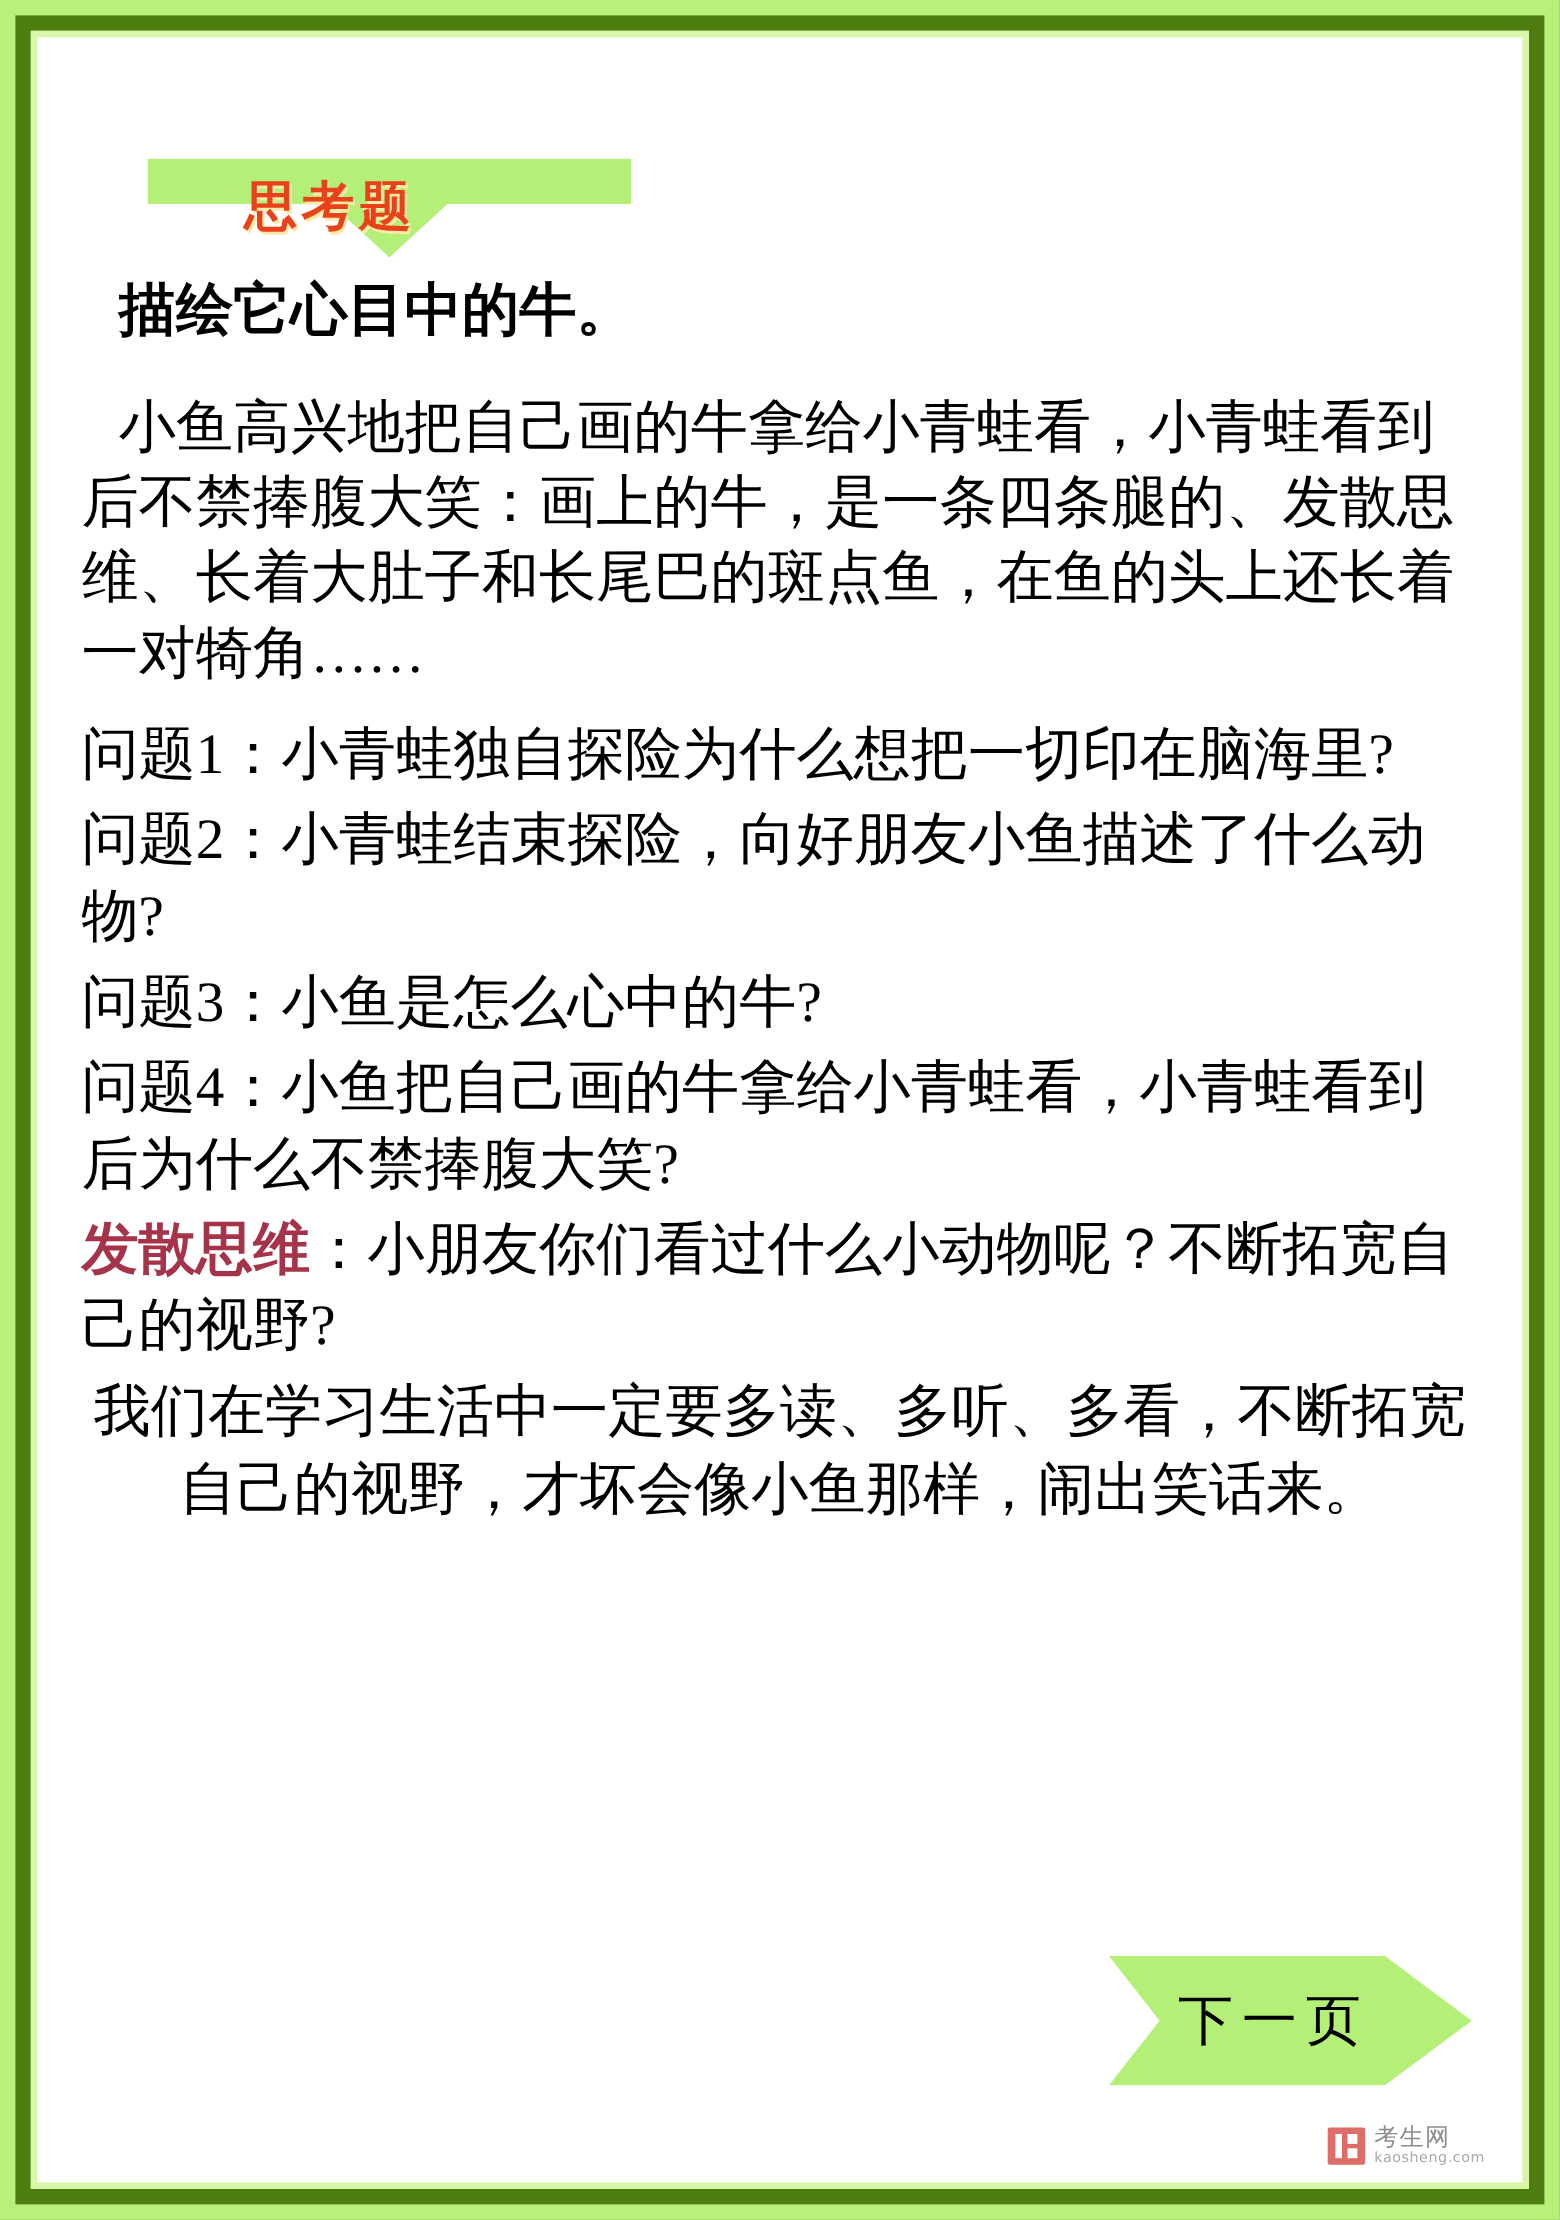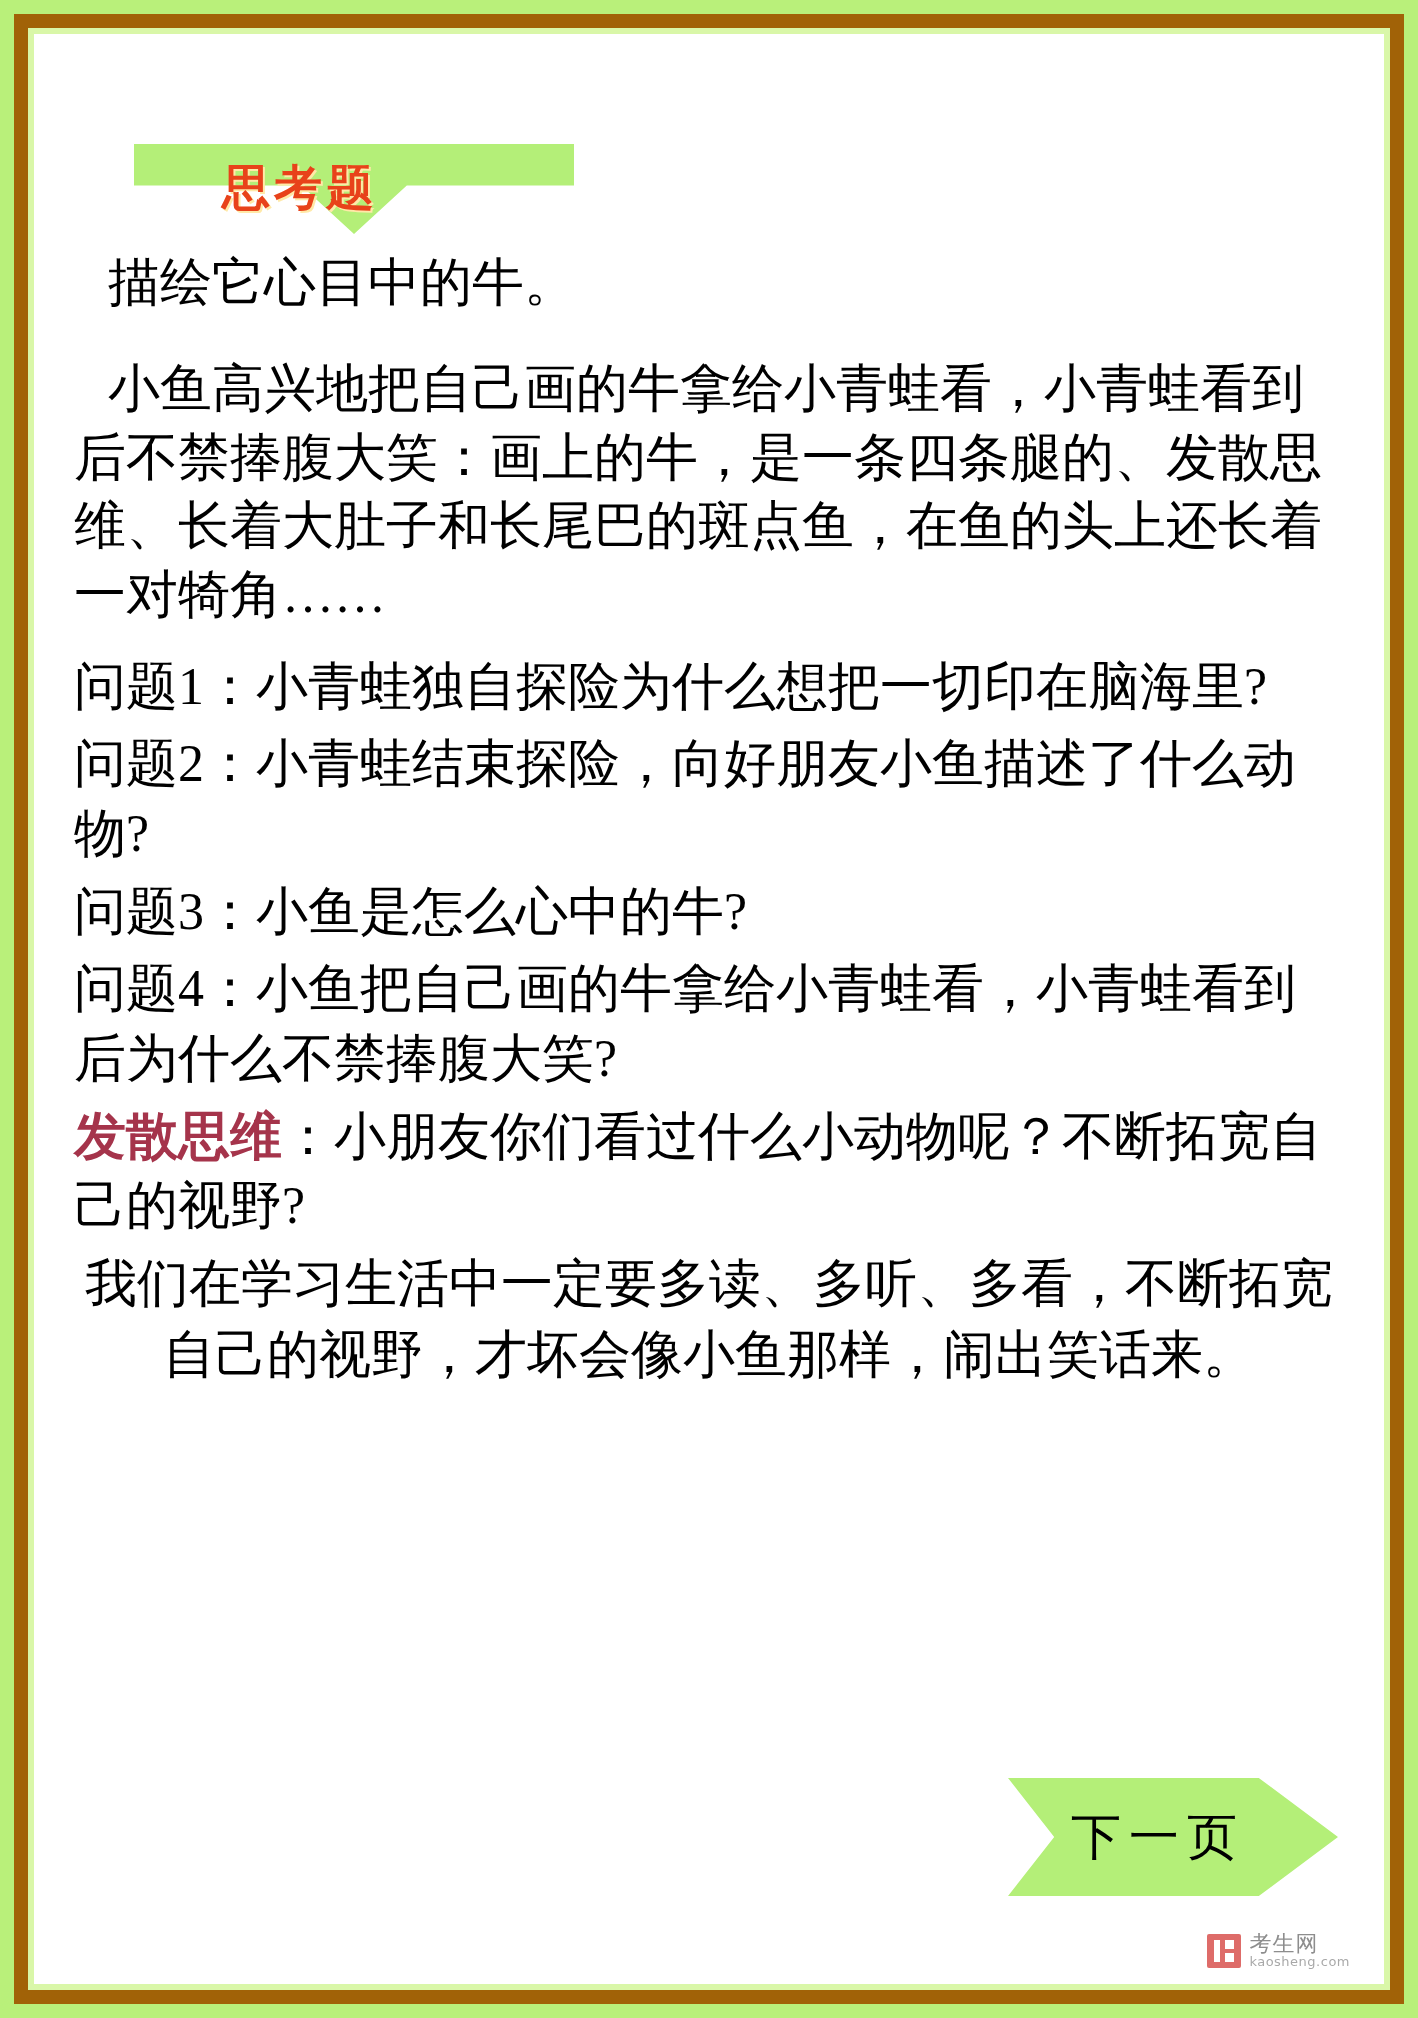--- a/index.html
+++ b/index.html
@@ -12,21 +12,21 @@
     background: #ffffff;
     font-family: "Liberation Serif", serif;
     overflow: hidden;
   }
 
   .page {
     position: relative;
     width: 1418px;
     height: 2018px;
     box-sizing: border-box;
-    background: #a16207;
+    background: #4d7c0f;
     border: 14px solid #b9f07a;
     padding: 0;
   }
 
   .inner {
     position: absolute;
     left: 14px;
     top: 14px;
     right: 14px;
     bottom: 14px;
@@ -76,20 +76,21 @@
     margin: 0;
     color: #000000;
   }
 
   .line-intro {
     font-size: 52px;
     line-height: 1.25;
     margin-top: 10px;
     margin-bottom: 40px;
     text-indent: 34px;
+    font-weight: bold;
   }
 
   .para-story {
     font-size: 52px;
     line-height: 1.32;
     text-indent: 34px;
     margin-bottom: 22px;
     letter-spacing: 0px;
   }
 

